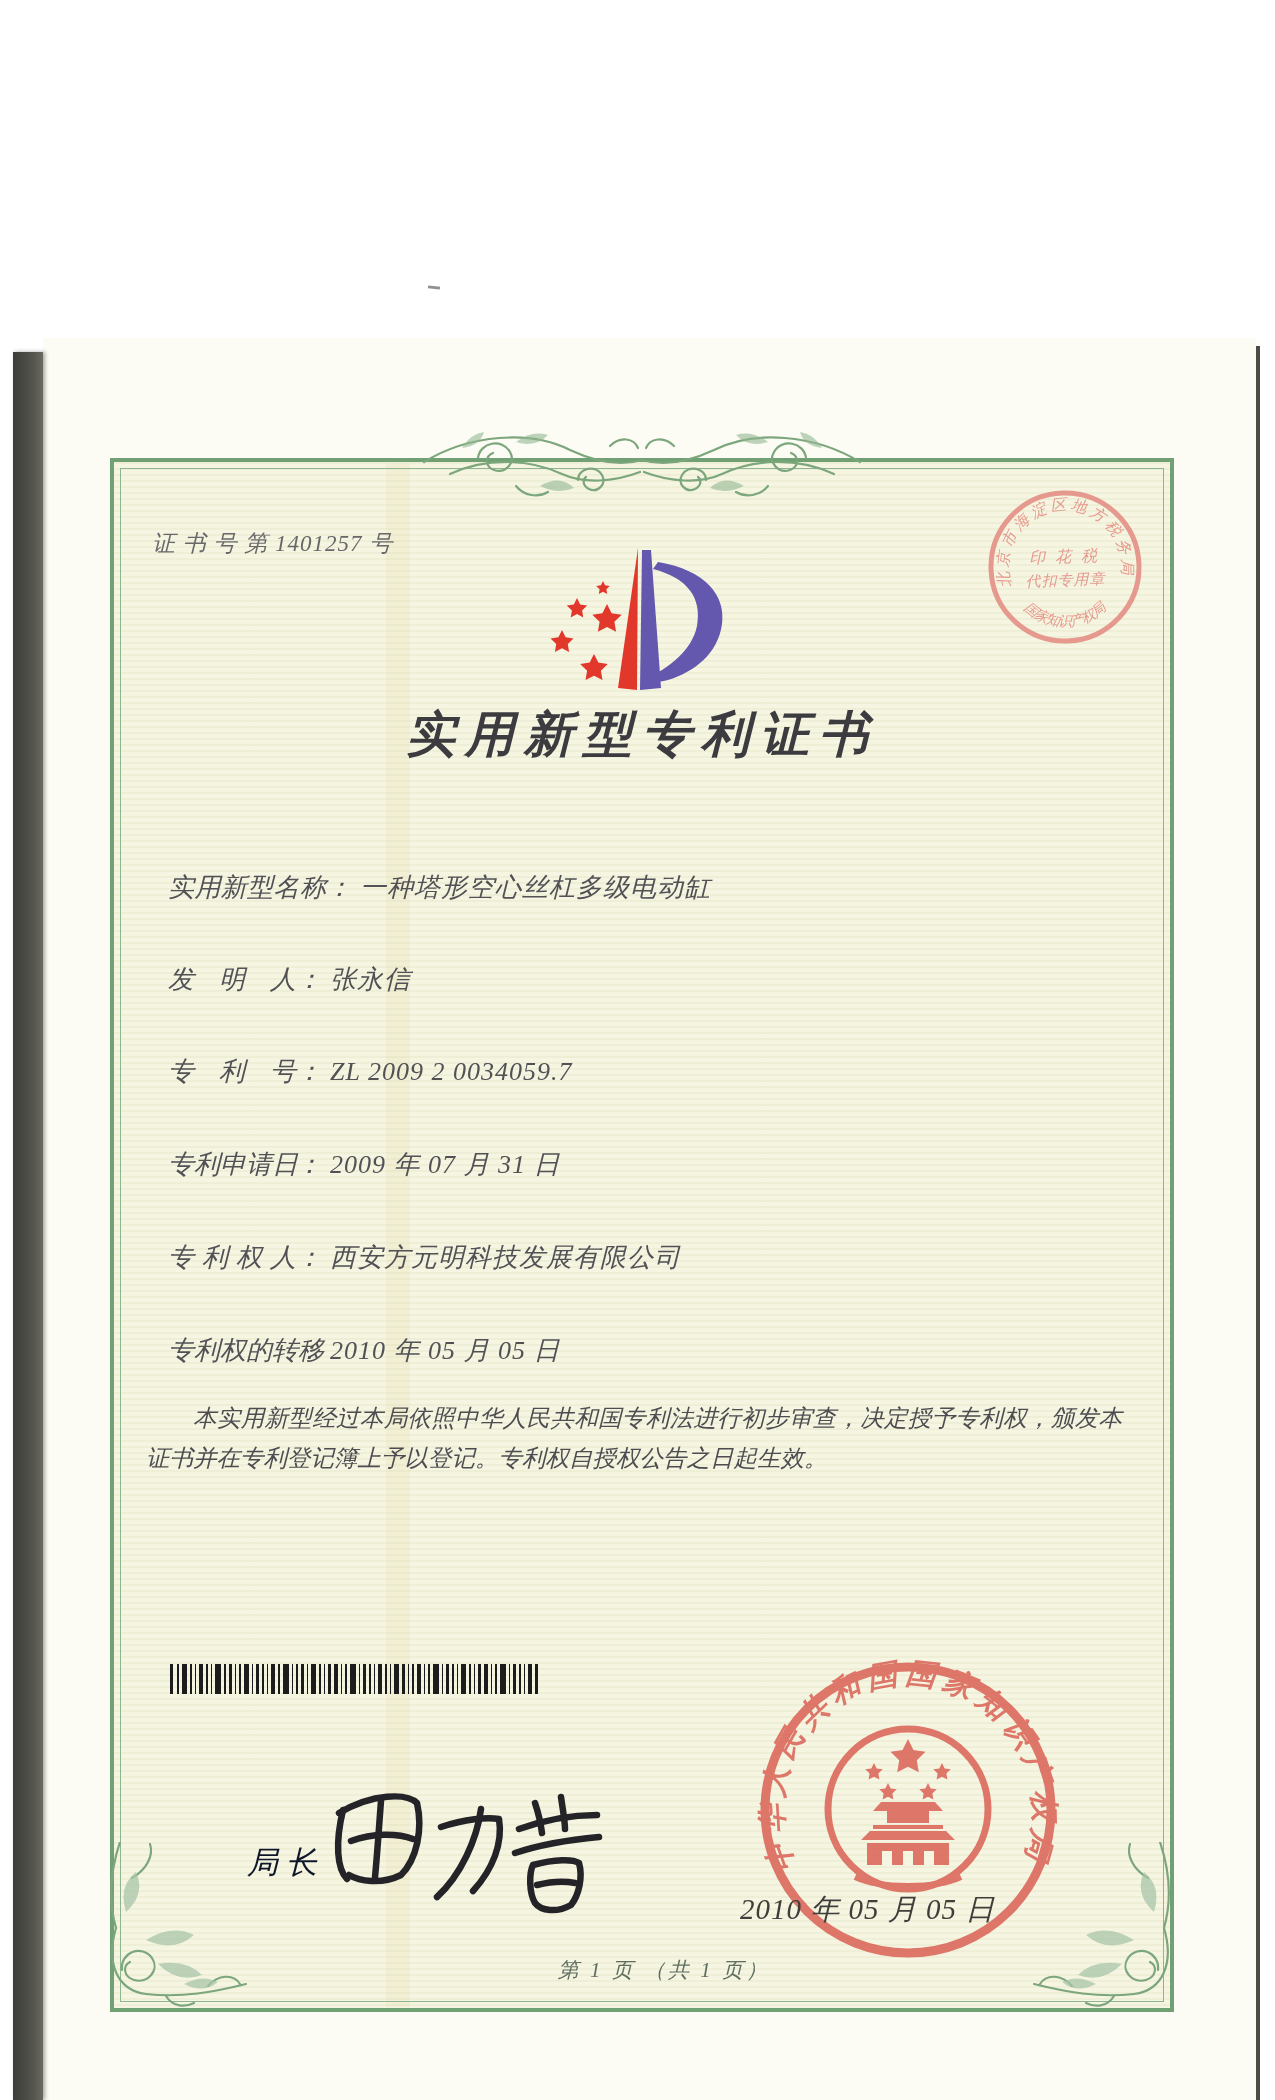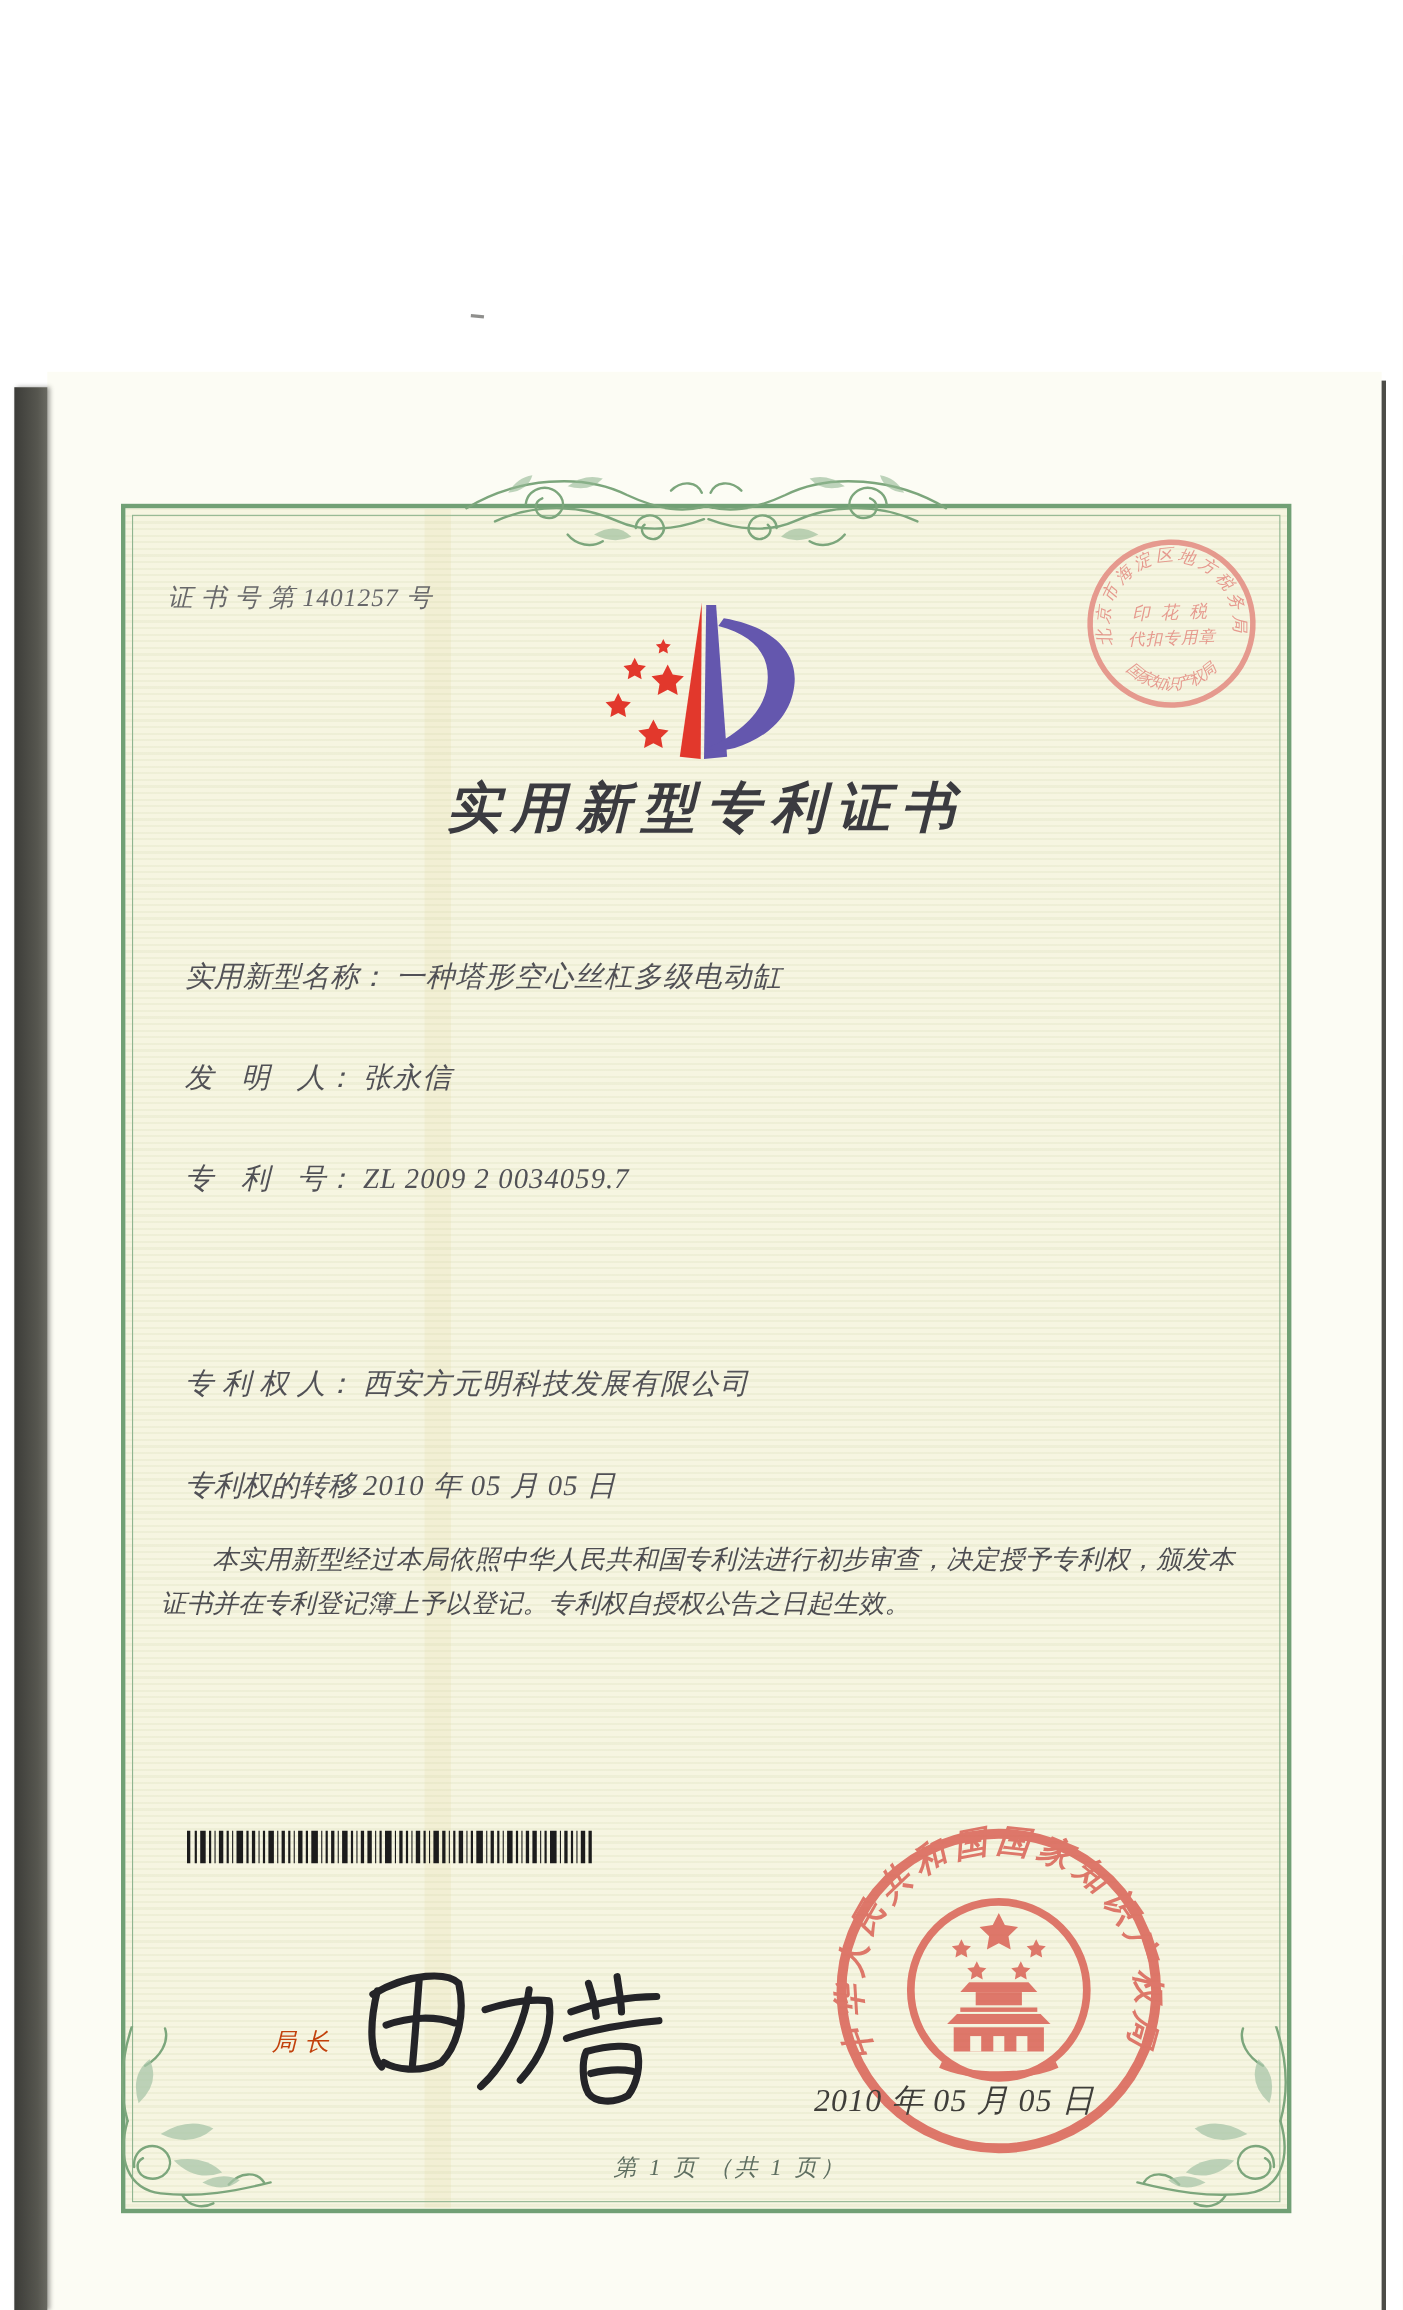--- a/index.html
+++ b/index.html
@@ -30,21 +30,21 @@
     letter-spacing:10px;color:#3b3b40;}
   .field-row{left:168px;height:40px;font-size:26px;color:#515156;white-space:nowrap;}
   .field-label{display:inline-block;text-align:justify;text-align-last:justify;vertical-align:top;}
   .w-wide{width:158px;}
   .w-std{width:128px;}
   .field-colon{display:inline-block;}
   .field-value{display:inline-block;margin-left:8px;letter-spacing:1px;}
   .paragraphs{left:130px;top:1382px;width:1008px;font-size:23.5px;line-height:40px;
     text-align:justify;color:#4d4d51;}
   .paragraphs p{margin:16px;text-indent:2em;}
-  .sig-role{left:247px;top:1842px;font-size:22px;letter-spacing:8px;color:#c2410c;}
+  .sig-role{left:247px;top:1842px;font-size:31px;letter-spacing:8px;color:#0f172a;}
   .seal-date{left:740px;top:1890px;font-size:29px;letter-spacing:1px;color:#3f3e3a;z-index:30;white-space:pre;}
   .footer{left:470px;top:1956px;width:300px;text-align:right;font-size:21px;letter-spacing:3px;color:#5e6e60;}
   svg{display:block;}
   .seal-svg{left:757px;top:1659px;z-index:25;opacity:.92;}
   .stamp-svg{left:982px;top:484px;transform:rotate(-2deg);opacity:.88;}
   .logo-svg{left:540px;top:542px;}
   .orn-top{left:420px;top:416px;}
   .orn-bl{left:88px;top:1842px;}
   .orn-br{left:1012px;top:1842px;transform:scaleX(-1);}
   .sig-svg{left:315px;top:1765px;}
@@ -140,20 +140,23 @@
   <div class="abs title">实用新型专利证书</div>
 
   <div class="abs field-row" style="top:870px">
     <span class="field-label w-wide">实用新型名称</span><span class="field-colon">：</span><span class="field-value">一种塔形空心丝杠多级电动缸</span>
   </div>
   <div class="abs field-row" style="top:962px">
     <span class="field-label w-std">发明人</span><span class="field-colon">：</span><span class="field-value">张永信</span>
   </div>
   <div class="abs field-row" style="top:1054px">
     <span class="field-label w-std">专利号</span><span class="field-colon">：</span><span class="field-value">ZL 2009 2 0034059.7</span>
+  </div>
+  <div class="abs field-row" style="top:1147px">
+    <span class="field-label w-std">专利申请日</span><span class="field-colon">：</span><span class="field-value">2009 年 07 月 31 日</span>
   </div>
   <div class="abs field-row" style="top:1240px">
     <span class="field-label w-std">专利权人</span><span class="field-colon">：</span><span class="field-value">西安方元明科技发展有限公司</span>
   </div>
   <div class="abs field-row" style="top:1333px">
     <span class="field-label w-std">专利权的转移</span><span class="field-colon">：</span><span class="field-value">2010 年 05 月 05 日</span>
   </div>
 
   <div class="abs paragraphs">
     <p>本实用新型经过本局依照中华人民共和国专利法进行初步审查，决定授予专利权，颁发本证书并在专利登记簿上予以登记。专利权自授权公告之日起生效。</p>

